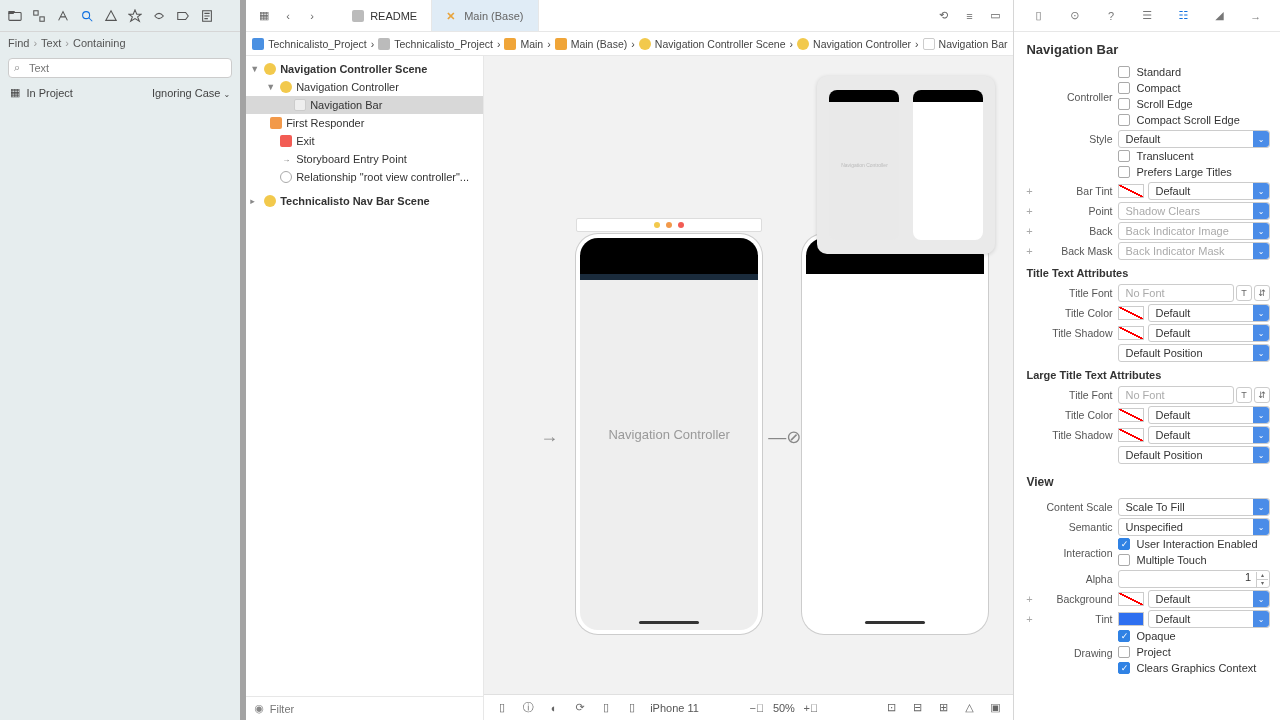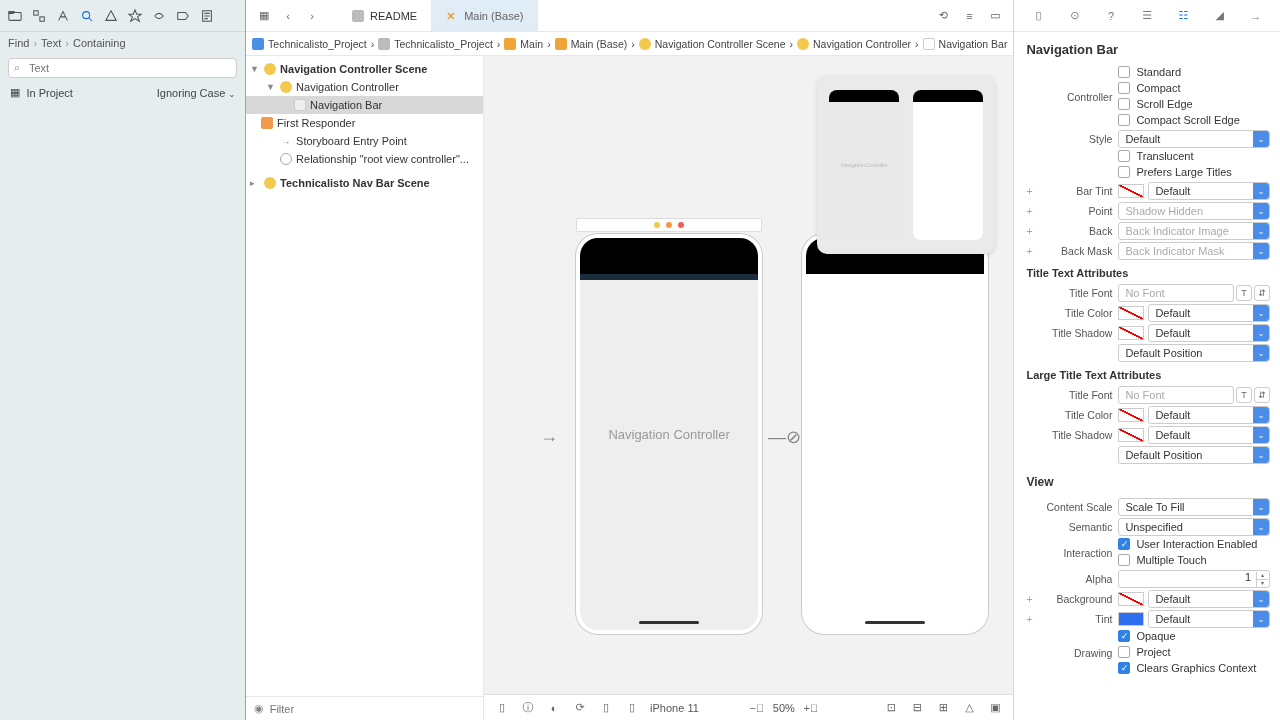--- a/index.html
+++ b/index.html
@@ -1,21 +1,21 @@
 <!DOCTYPE html>
 <html><head>
 <meta charset="utf-8">
 <style>
 * { margin: 0; padding: 0; box-sizing: border-box; font-family: -apple-system, "Helvetica Neue", Arial, sans-serif; }
 body { background: #fff; width: 1280px; height: 720px; overflow: hidden; font-size: 11px; color: #333; }
 
 .root { display: flex; width: 100%; height: 100%; }
 
 
-.sidebar { width: 252px; background: #e6edee; border-right: 1px solid #a3a3a3; display: flex; flex-direction: column; }
+.sidebar { width: 252px; background: #e6edee; border-right: 6px solid #a3a3a3; display: flex; flex-direction: column; }
 .sidebar-toolbar { height: 32px; display: flex; align-items: center; padding: 0 8px; gap: 10px; border-bottom: 1px solid #d6d6d6; }
 .tb-icon { width: 14px; height: 14px; color: #555; }
 .breadcrumb { height: 22px; display: flex; align-items: center; padding: 0 8px; gap: 4px; color: #555; }
 .breadcrumb span { }
 .breadcrumb .chev { color: #999; }
 .search-wrap { padding: 4px 8px; }
 .search-input { width: 100%; height: 20px; border: 1px solid #ccc; border-radius: 4px; background: #fff; padding: 0 6px 0 20px; font-size: 11px; }
 .search-box { position: relative; }
 .search-box .mag { position: absolute; left: 6px; top: 3px; color: #888; font-size: 11px; }
 .scope-row { display: flex; justify-content: space-between; align-items: center; padding: 4px 10px; color: #444; }
@@ -250,23 +250,27 @@
             </div>
           <div class="tree-row" style="padding-left:20px">
               <span class="tree-arrow">▼</span>
               <span class="tree-icon vc"></span>
               <span>Navigation Controller</span>
             </div>
           <div class="tree-row sel" style="padding-left:48px">
               <span class="tree-icon navbar"></span>
               <span>Navigation Bar</span>
             </div>
-          <div class="tree-row" style="padding-left:15px">
+          <div class="tree-row" style="padding-left:24px">
               <span class="tree-icon first"></span>
               <span>First Responder</span>
+            </div>
+          <div class="tree-row" style="padding-left:34px">
+              <span class="tree-icon exit"></span>
+              <span>Exit</span>
             </div>
           <div class="tree-row" style="padding-left:34px">
               <span class="tree-icon entry">→</span>
               <span>Storyboard Entry Point</span>
             </div>
           <div class="tree-row" style="padding-left:34px">
               <span class="tree-icon rel"></span>
               <span>Relationship "root view controller"...</span>
             </div>
           <div class="tree-row" style="padding-left:4px;margin-top:6px">
@@ -415,21 +419,21 @@
               <span>Default</span>
               <span class="caret">⌄</span>
             </div>
           </div>
       </div>
       <div class="row">
           <span class="plus">+</span>
           <span class="row-label">Point</span>
         <div class="control">
             <div class="select ph">
-              <span>Shadow Hidden</span>
+              <span>Shadow Clears</span>
               <span class="caret">⌄</span>
             </div>
           </div>
       </div>
       <div class="row">
           <span class="plus">+</span>
           <span class="row-label">Back</span>
         <div class="control">
             <div class="select ph">
               <span>Back Indicator Image</span>

